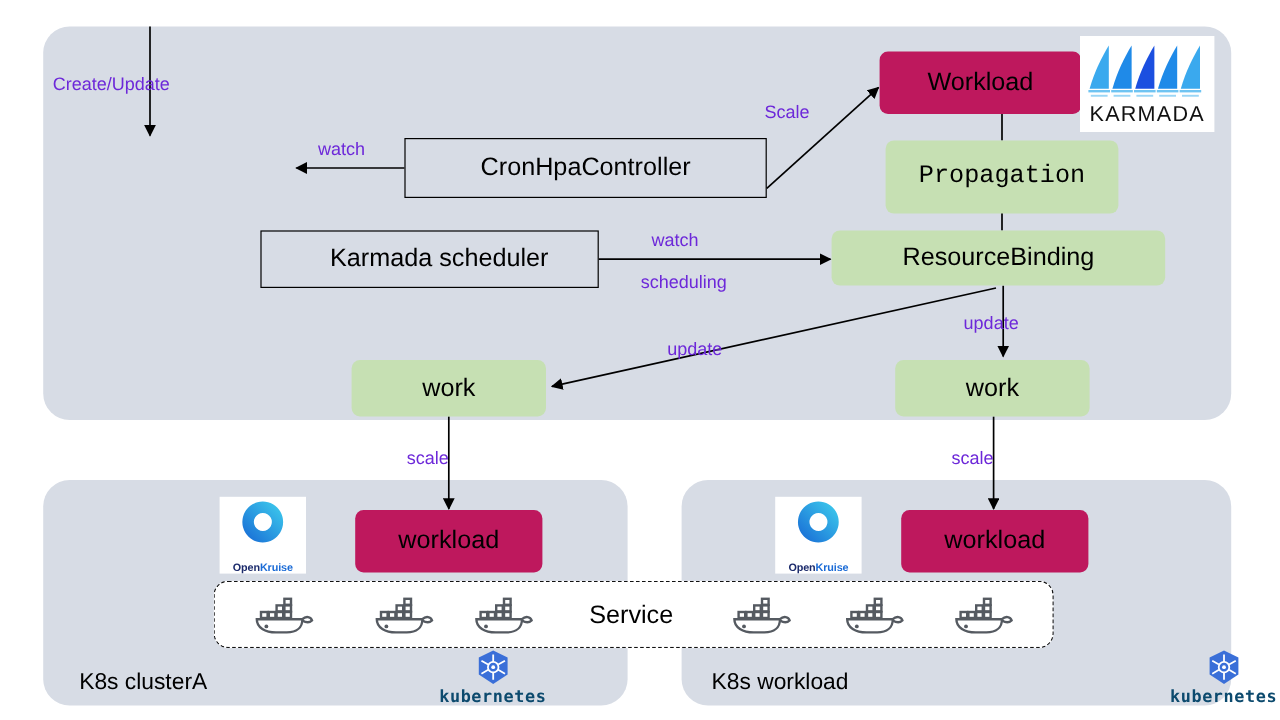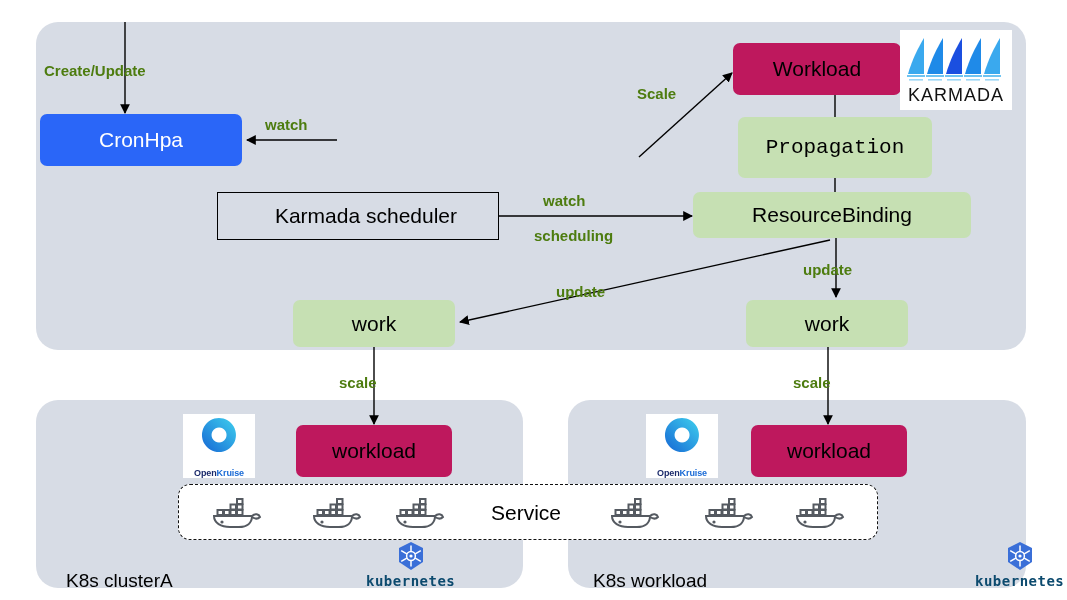--- a/index.html
+++ b/index.html
@@ -35,30 +35,28 @@
   .node-round {
     border-radius: 7px;
     font-size: 21px;
   }
   .teal  { background: #be185d; }
   .green { background: #c6e0b3; }
   .blue  { background: #2a66f8; color: #fff; }
   .lbl {
     position: absolute;
     font-size: 15px;
-    color: #4d7c0f;
+    color: #6d28d9;
     white-space: nowrap;
-    font-weight: bold;
   }
   .cluster-name {
     position: absolute;
     font-size: 19px;
     color: #000;
     white-space: nowrap;
-    margin-top: 12px;
   }
   .service-box {
     position: absolute;
     background: #ffffff;
     border: 1.6px dashed #111;
     border-radius: 12px;
     display: flex;
     align-items: center;
   }
   .service-label {
@@ -143,22 +141,22 @@
 
     <line x1="836" y1="238" x2="836" y2="297" stroke="#000" stroke-width="1.4" marker-end="url(#arrow)"></line>
 
     <line x1="830" y1="240" x2="460" y2="322" stroke="#000" stroke-width="1.4" marker-end="url(#arrow)"></line>
 
     <line x1="374" y1="347" x2="374" y2="424" stroke="#000" stroke-width="1.4" marker-end="url(#arrow)"></line>
 
     <line x1="828" y1="347" x2="828" y2="424" stroke="#000" stroke-width="1.4" marker-end="url(#arrow)"></line>
   </svg>
 
-  <div class="node node-round blue" style="left:40px; top:114px; width:202px; height:52px;">CronHpa</div>
-
+
+  <div class="node node-rect" style="left:337px; top:115px; width:302px; height:50px;">CronHpaController</div>
 
   <div class="node node-rect" style="left:217px; top:192px; width:282px; height:48px;padding-left:16px;">Karmada scheduler</div>
 
   <div class="node node-round teal" style="left:733px; top:43px; width:168px; height:52px;">Workload</div>
 
   <div class="node node-round green" style="left:738px; top:117px; width:194px; height:61px;font-family:Liberation Mono, monospace;">Propagation</div>
 
   <div class="node node-round green" style="left:693px; top:192px; width:278px; height:46px;">ResourceBinding</div>
 
   <div class="node node-round green" style="left:293px; top:300px; width:162px; height:47px;">work</div>

